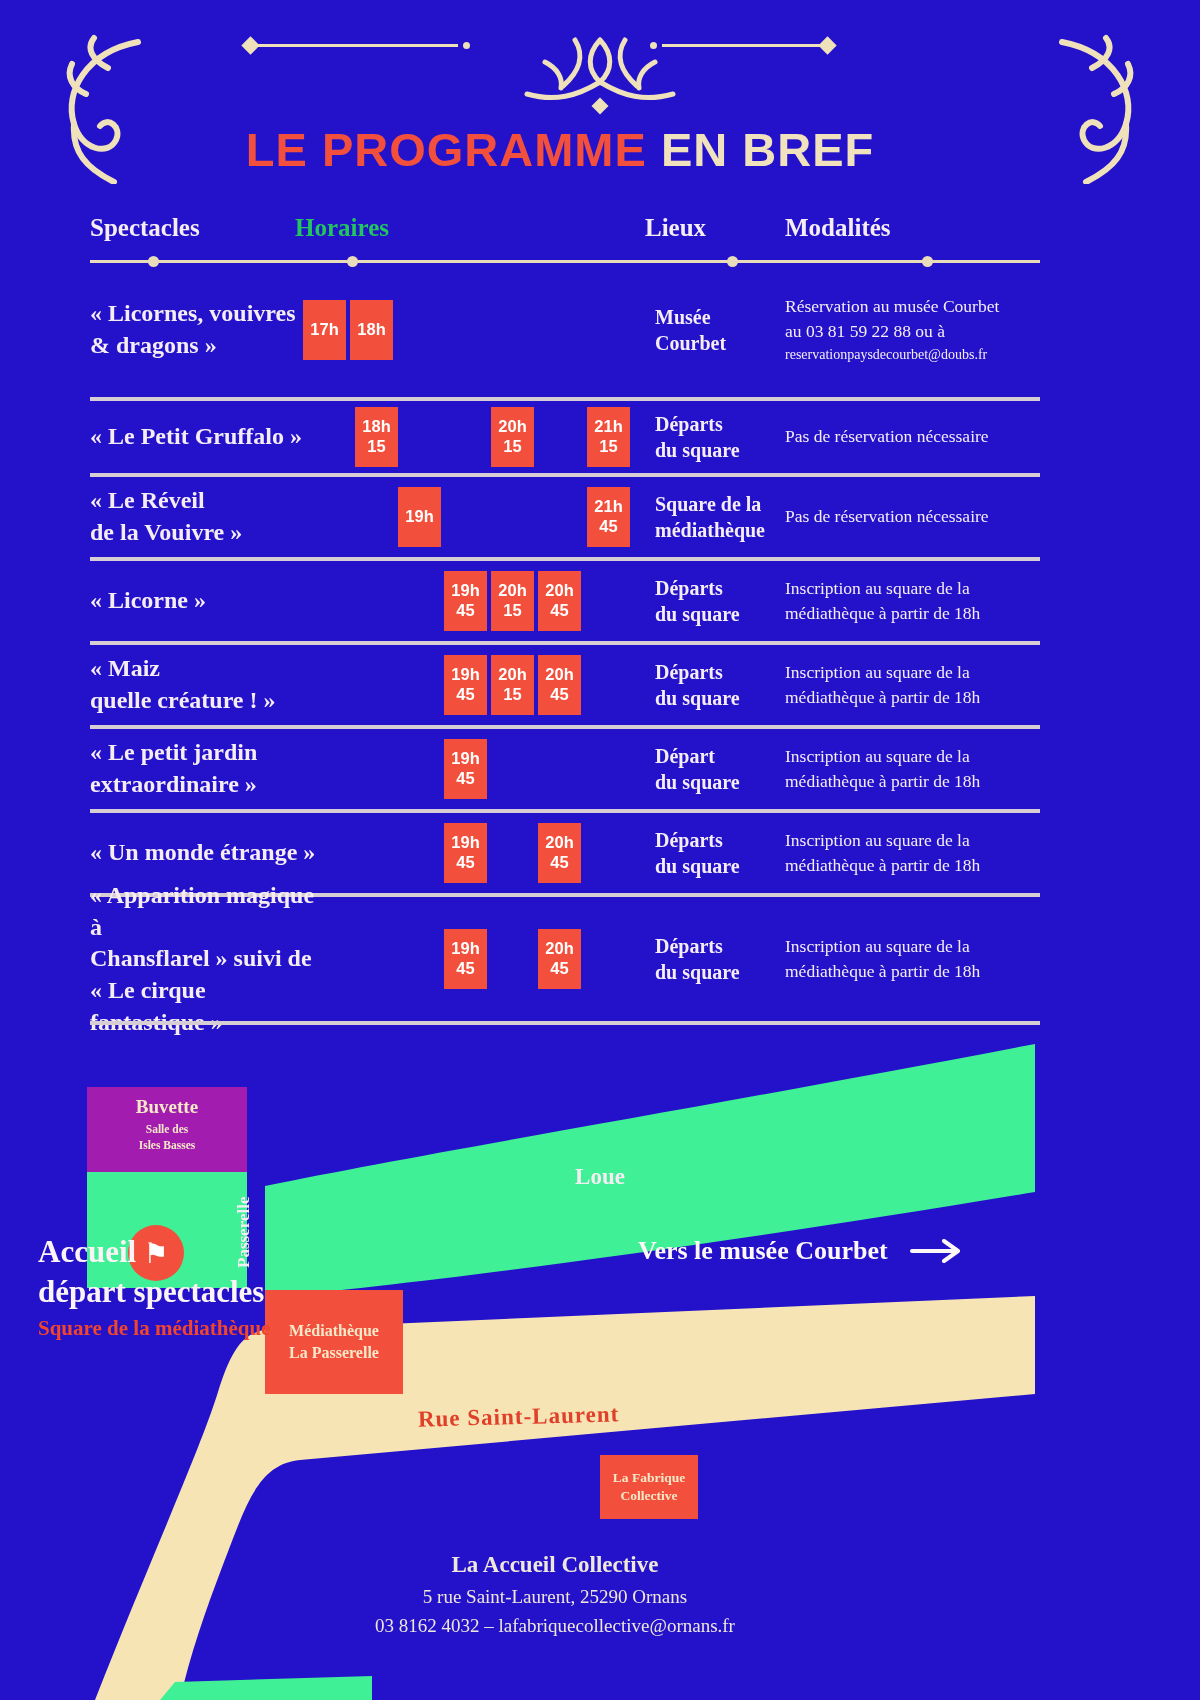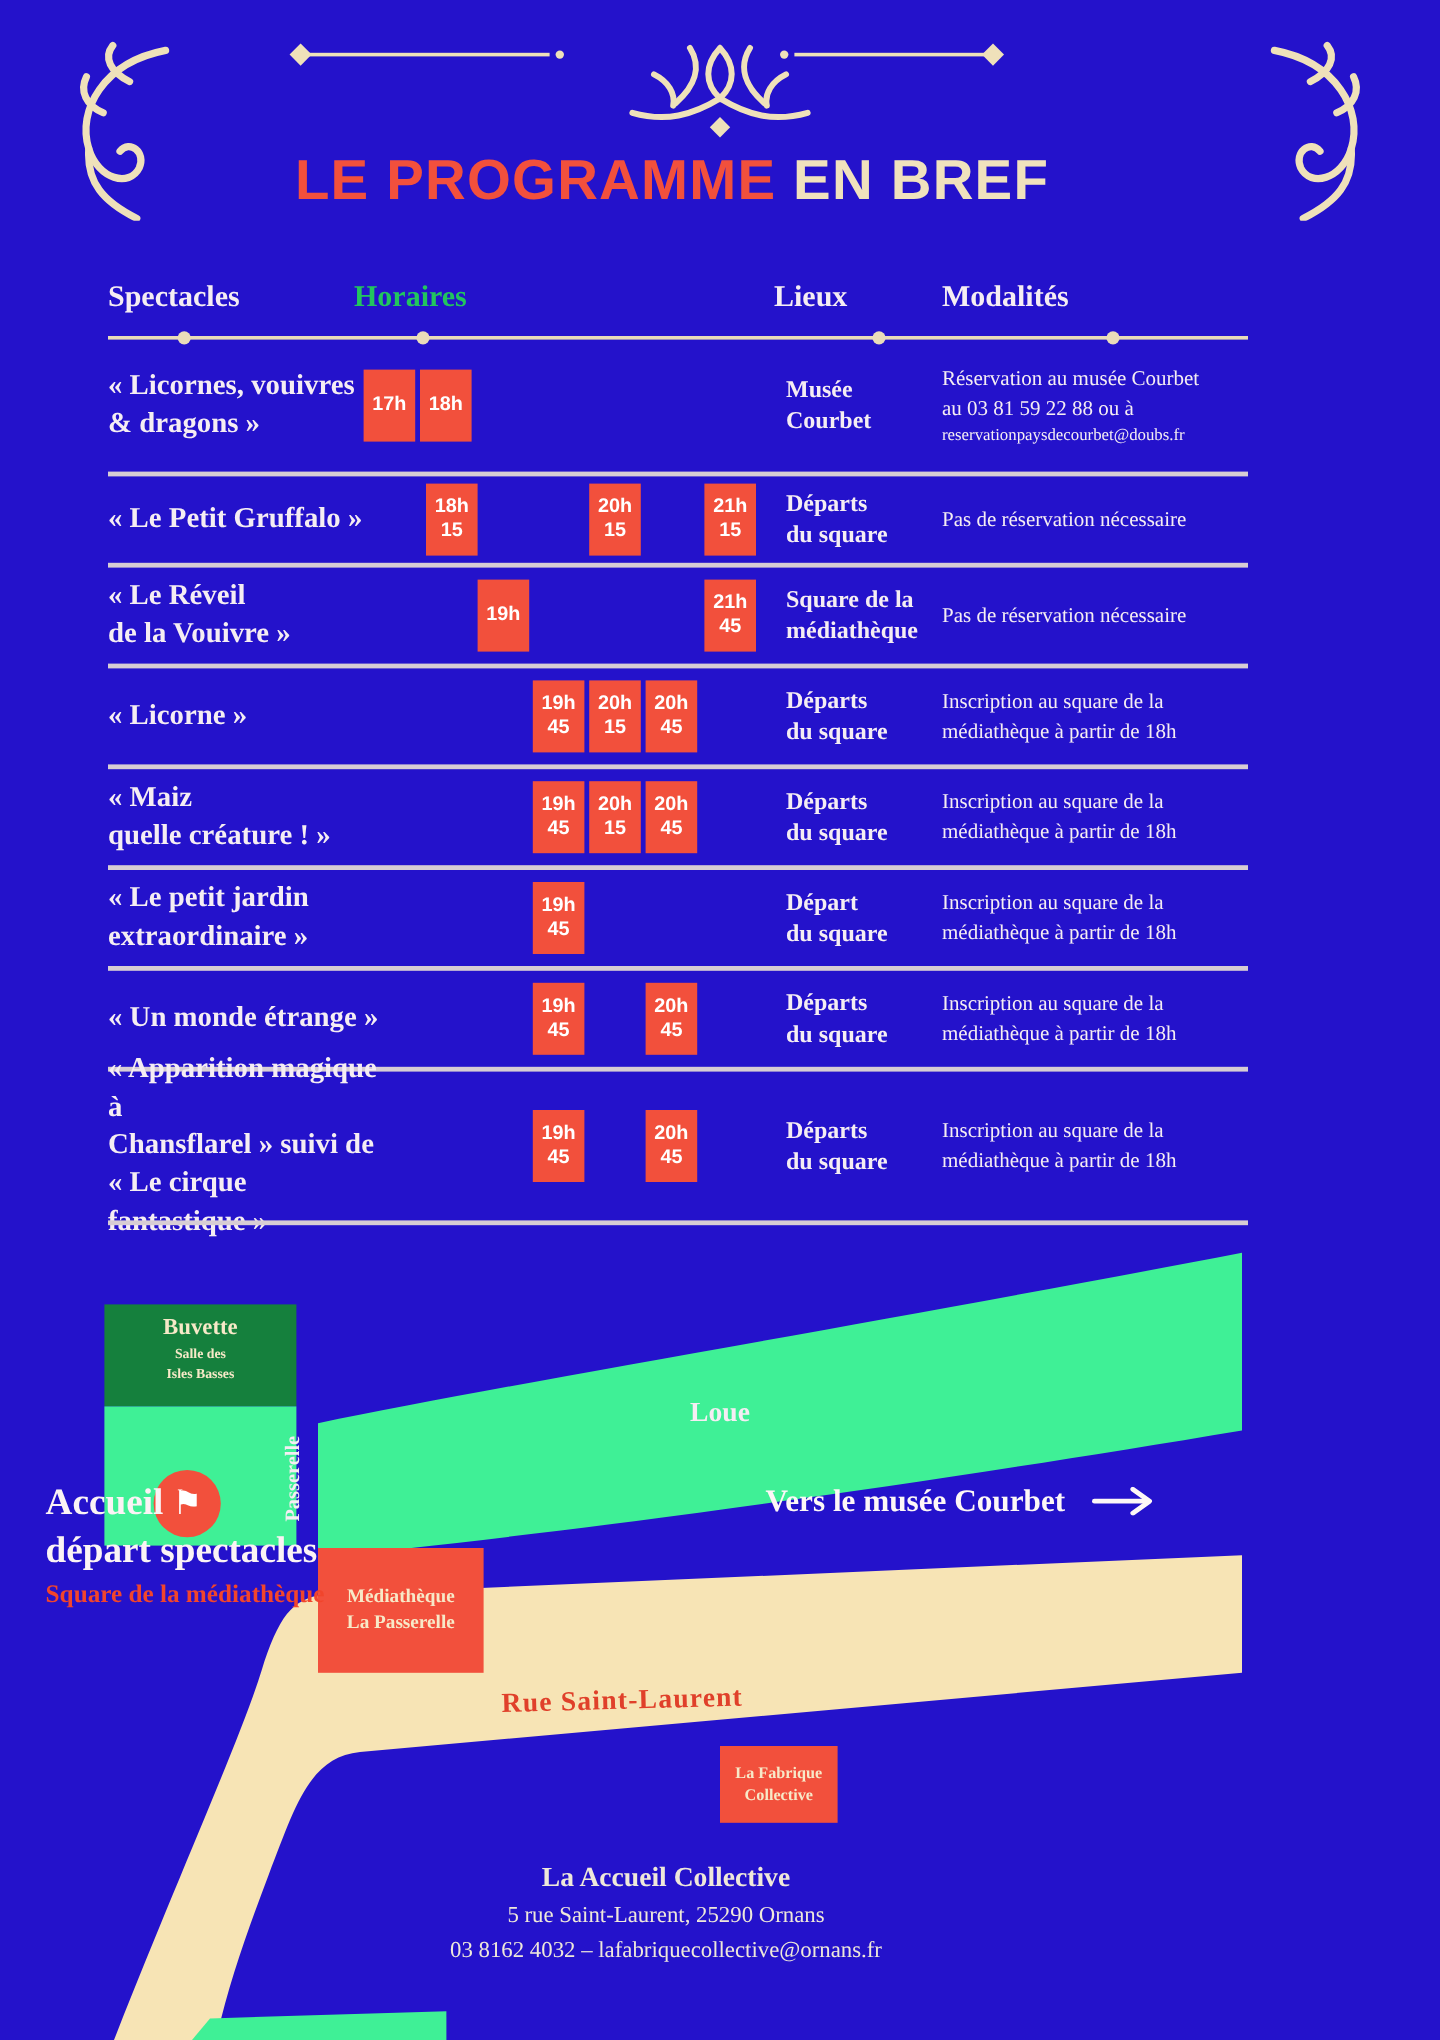--- a/index.html
+++ b/index.html
@@ -19,21 +19,21 @@
   .deco-rule.right .deco-diamond{right:-4px;}
   .deco-dot{position:absolute;width:7px;height:7px;border-radius:50%;background:#efe1ba;top:-2px;}
   .deco-rule.left .deco-dot{right:-12px;}
   .deco-rule.right .deco-dot{left:-12px;}
   
   .title{position:absolute;left:0;top:122px;width:1120px;text-align:center;
          font-family:"Liberation Sans",sans-serif;font-weight:bold;font-size:47px;letter-spacing:1px;}
   .title .lead{color:#f2503c;text-align:right;}
   .title .tail{color:#f0e2bd;}
   
-  .table{position:absolute;left:90px;top:232px;width:950px;}
+  .table{position:absolute;left:90px;top:212px;width:950px;}
   .thead{position:relative;height:48px;color:#f5edf3;font-weight:bold;font-size:25px;}
   .thead span{position:absolute;top:2px;}
   .th-spectacles{left:0;}
   .th-horaires{left:205px;color:#22c55e;}
   .th-lieux{left:555px;}
   .th-modalites{left:695px;}
   .sep{position:relative;height:4px;background:#d7cdd4;}
   .sep.first{background:#e9dcba;height:3px;}
   .bead{position:absolute;width:11px;height:11px;border-radius:50%;background:#e9dcba;top:-4px;}
   .trow{position:relative;}
@@ -42,21 +42,21 @@
   .cell.c-lieu{left:565px;width:125px;font-weight:bold;font-size:20px;line-height:1.3;}
   .cell.c-mods{left:695px;width:258px;font-size:17.5px;line-height:1.45;}
   .mod-line{white-space:nowrap;}
   .mod-line.small{font-size:14px;font-family:Liberation Serif, serif;}
   .chip{position:absolute;top:50%;transform:translateY(-50%);width:43px;height:60px;background:#f2503c;
         color:#ffffff;font-family:"Liberation Sans",sans-serif;font-weight:bold;font-size:16.5px;
         display:flex;flex-direction:column;align-items:center;justify-content:center;line-height:1.2;}
   
   .map-svg{position:absolute;left:0;top:0;width:1200px;height:1700px;z-index:1;}
   .map-el{position:absolute;z-index:2;}
-  .buvette{left:87px;top:1087px;width:160px;height:85px;background:#15803d;color:#f7e9c8;text-align:center;}
+  .buvette{left:87px;top:1087px;width:160px;height:85px;background:#a21caf;color:#f7e9c8;text-align:center;}
   .buvette .b-title{font-weight:bold;font-size:19px;margin-top:9px;}
   .buvette .b-sub{font-size:11.5px;font-weight:bold;line-height:1.35;margin-top:4px;}
   .green-square{left:87px;top:1172px;width:160px;height:116px;background:#3ff096;}
   .passerelle{left:234px;top:1176px;height:112px;color:#f5edf3;font-size:17px;font-weight:bold;
               writing-mode:vertical-rl;transform:rotate(180deg);text-align:center;}
   .river-label{left:470px;top:1130px;width:260px;text-align:center;color:#f5edf3;
                font-size:23px;font-weight:bold;margin-top:34px;}
   .mediatheque{left:265px;top:1290px;width:138px;height:104px;background:#f2503c;color:#f7e9c8;
                text-align:center;font-weight:bold;font-size:16px;line-height:1.4;padding-top:0;
                display:flex;flex-direction:column;justify-content:center;}
@@ -135,21 +135,21 @@
       <span class="th-lieux">Lieux</span>
       <span class="th-modalites">Modalités</span>
     </div>
     <div id="table-body">
         <div class="sep first">
           <span class="bead" style="left: 58px;"></span>
           <span class="bead" style="left: 257px;"></span>
           <span class="bead" style="left: 637px;"></span>
           <span class="bead" style="left: 832px;"></span>
         </div>
-        <div class="trow" style="height: 110px;">
+        <div class="trow" style="height: 134px;">
           <div class="cell c-title">
             <div>« Licornes, vouivres</div>
             <div>&amp; dragons »</div>
           </div>
           <div class="chip" style="left: 213px;">
             <span>17h</span>
           </div>
           <div class="chip" style="left: 260px;">
             <span>18h</span>
           </div>

